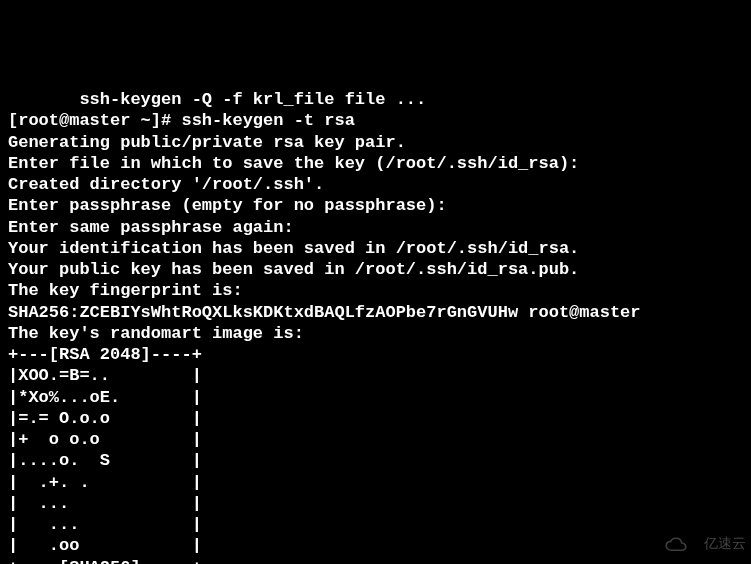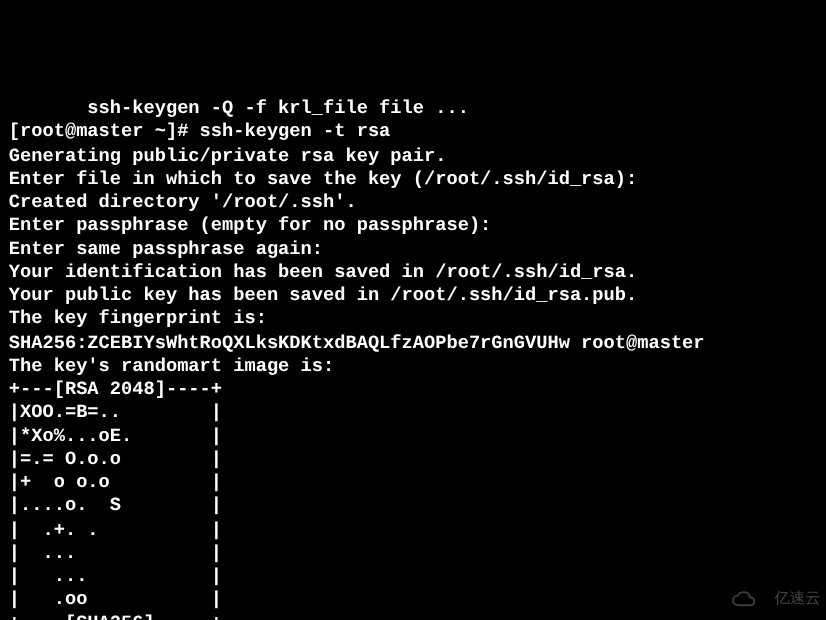--- a/index.html
+++ b/index.html
@@ -23,21 +23,21 @@
     }
     .line {
       display: block;
     }
     .watermark {
       position: absolute;
       right: 5px;
       bottom: 10px;
       opacity: 0.45;
       display: flex;
-      align-items: flex-end;
+      align-items: flex-start;
       gap: 14px;
     }
     .watermark svg {
       width: 28px;
       height: 18px;
     }
     .wm-text {
       color: #999;
       font-weight: normal;
       font-size: 14px;

